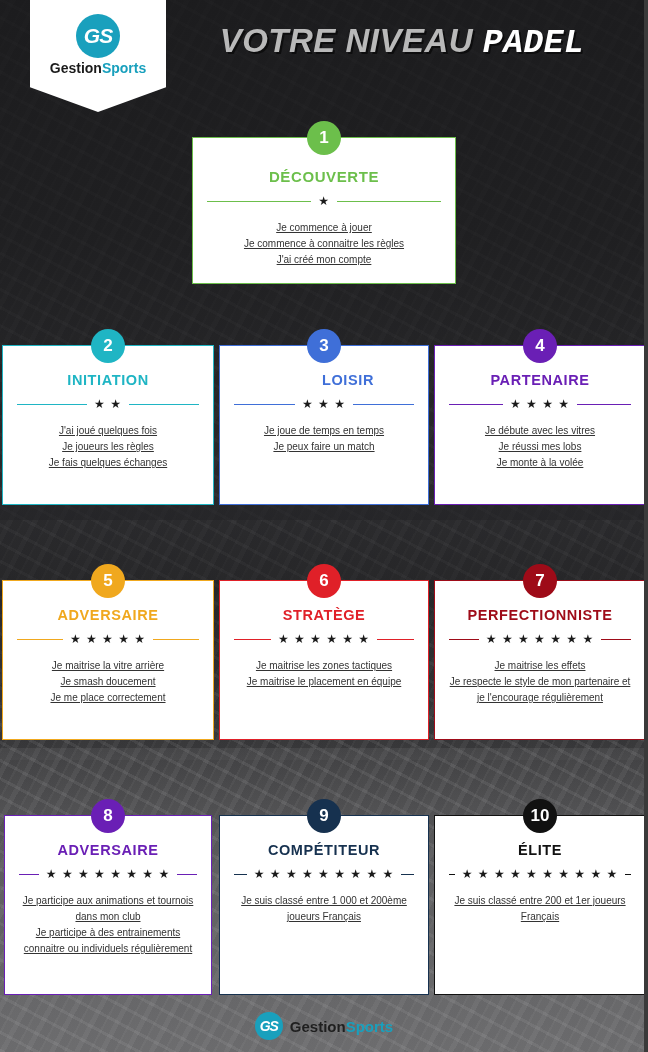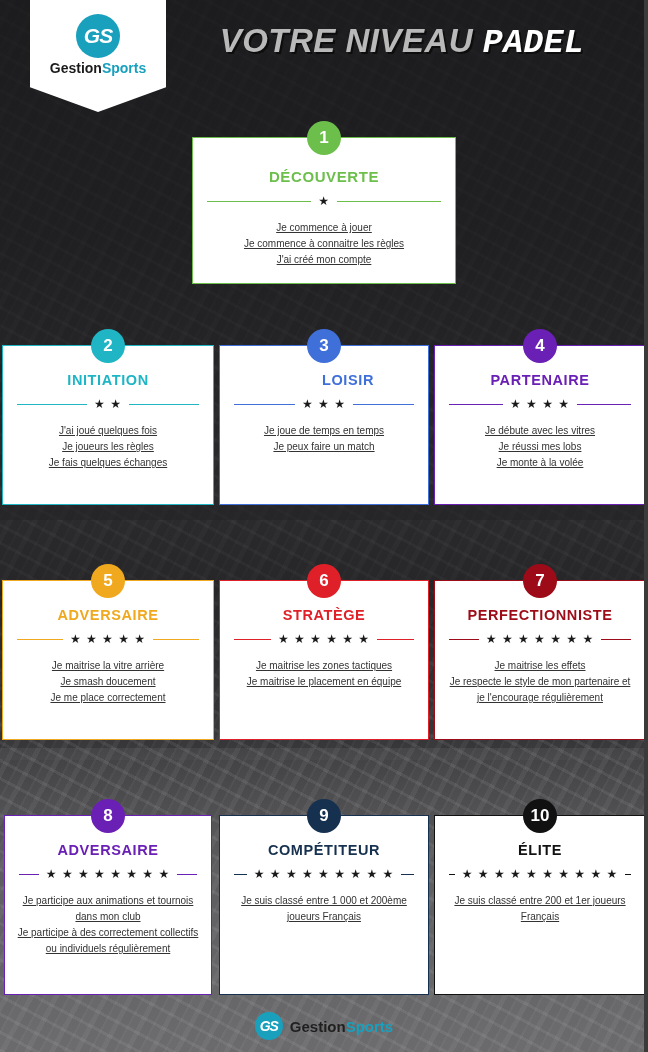--- a/index.html
+++ b/index.html
@@ -332,21 +332,21 @@
   <div class="card" id="card-8" style="border-color: rgb(106, 31, 181);">
     <div class="num" style="background: rgb(106, 31, 181);">8</div>
     <div class="lvl-title" style="color: rgb(106, 31, 181);">ADVERSAIRE</div>
     <div class="stars-row">
       <div class="rule" style="background: rgb(106, 31, 181);"></div>
       <div class="stars">★ ★ ★ ★ ★ ★ ★ ★</div>
       <div class="rule" style="background: rgb(106, 31, 181);"></div>
     </div>
     <div class="desc">
       <div>Je participe aux animations et tournois dans mon club</div>
-      <div>Je participe à des correctement collectifs ou individuels régulièrement</div>
+      <div>Je participe à des entrainements connaitre ou individuels régulièrement</div>
     </div>
   </div>
 
   <div class="card" id="card-9" style="border-color: rgb(22, 49, 79);">
     <div class="num" style="background: rgb(22, 49, 79);">9</div>
     <div class="lvl-title" style="color: rgb(22, 49, 79);">COMPÉTITEUR</div>
     <div class="stars-row">
       <div class="rule" style="background: rgb(22, 49, 79);"></div>
       <div class="stars">★ ★ ★ ★ ★ ★ ★ ★ ★</div>
       <div class="rule" style="background: rgb(22, 49, 79);"></div>

